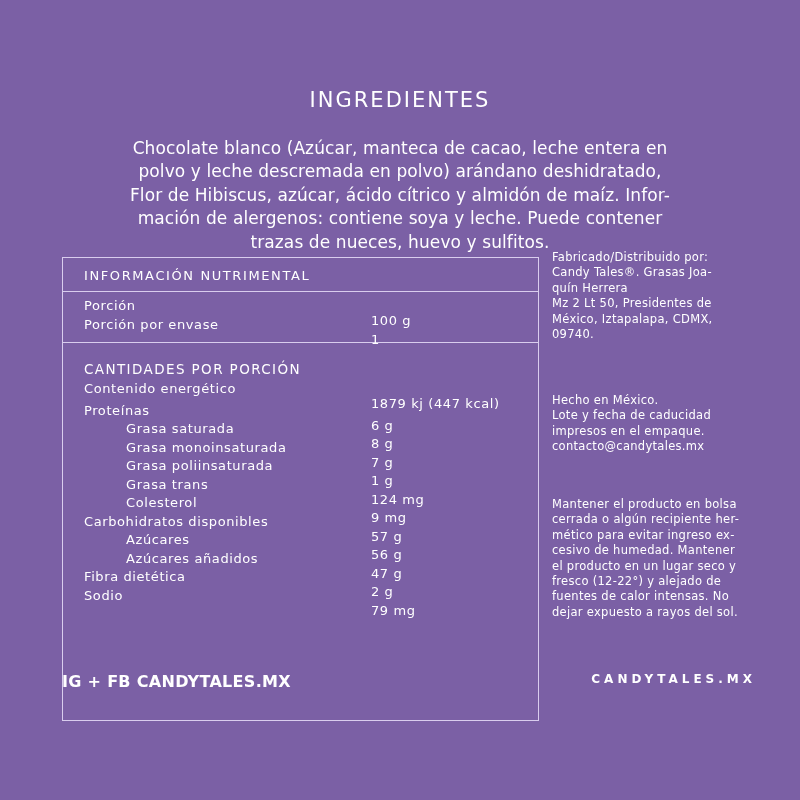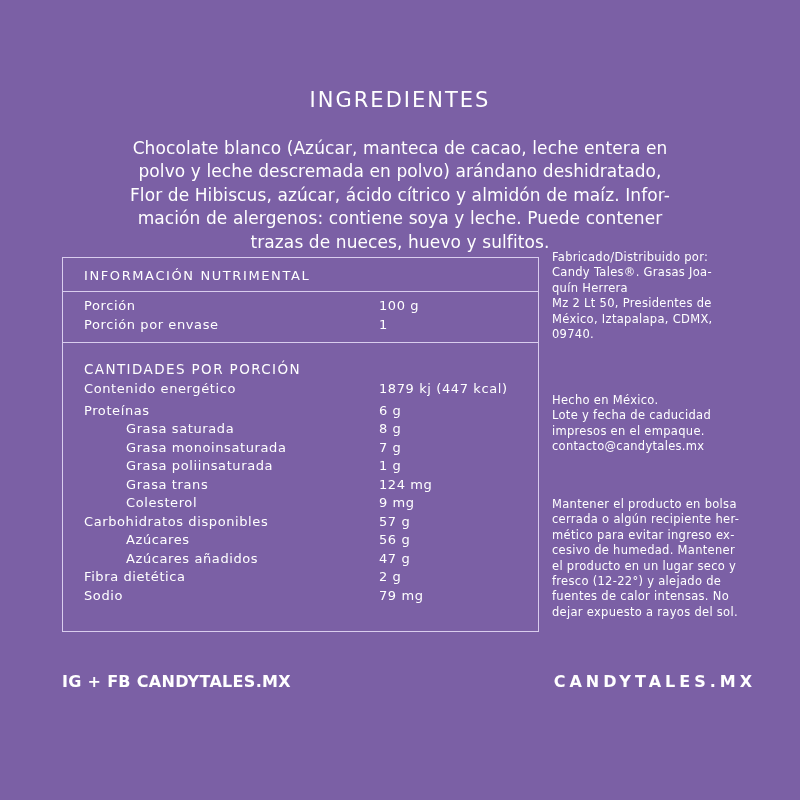--- a/index.html
+++ b/index.html
@@ -37,21 +37,21 @@
       letter-spacing: 0.1px;
       margin-top: 17px;
     }
     .ingredients-body div { white-space: nowrap; }
 
     .nutri-table {
       position: absolute;
       left: 62px;
       top: 257px;
       width: 477px;
-      height: 375px;
+      height: 464px;
       border: 1.5px solid #d9cdee;
       box-sizing: border-box;
     }
     .nt-header {
       height: 34px;
       border-bottom: 1.5px solid #d9cdee;
       box-sizing: border-box;
       padding-left: 21px;
       padding-top: 10px;
       font-size: 13px;
@@ -71,21 +71,22 @@
       letter-spacing: 0.6px;
       white-space: nowrap;
     }
     .row .label {
       position: absolute;
       left: 21px;
     }
     .row.sub .label { left: 63px; }
     .row .value {
       position: absolute;
-      left: 316px;
+      left: 308px;
+      margin-top: 15px;
     }
     .nt-amounts { padding-top: 18px; }
     .amounts-title {
       padding-left: 21px;
       font-size: 13.5px;
       letter-spacing: 1.4px;
       height: 20px;
     }
     .gap { height: 3px; }
 
@@ -107,21 +108,21 @@
       left: 62px;
       top: 672px;
       font-size: 16px;
       font-weight: bold;
       letter-spacing: 0.3px;
     }
     .footer-right {
       position: absolute;
       right: 44px;
       top: 672px;
-      font-size: 16px;
+      font-size: 12px;
       font-weight: bold;
       letter-spacing: 4px;
     }
   </style>
 </head>
 <body>
 
 <div class="ingredients-title">INGREDIENTES</div>
 <div class="ingredients-body">
   <div>Chocolate blanco (Azúcar, manteca de cacao, leche entera en</div>

